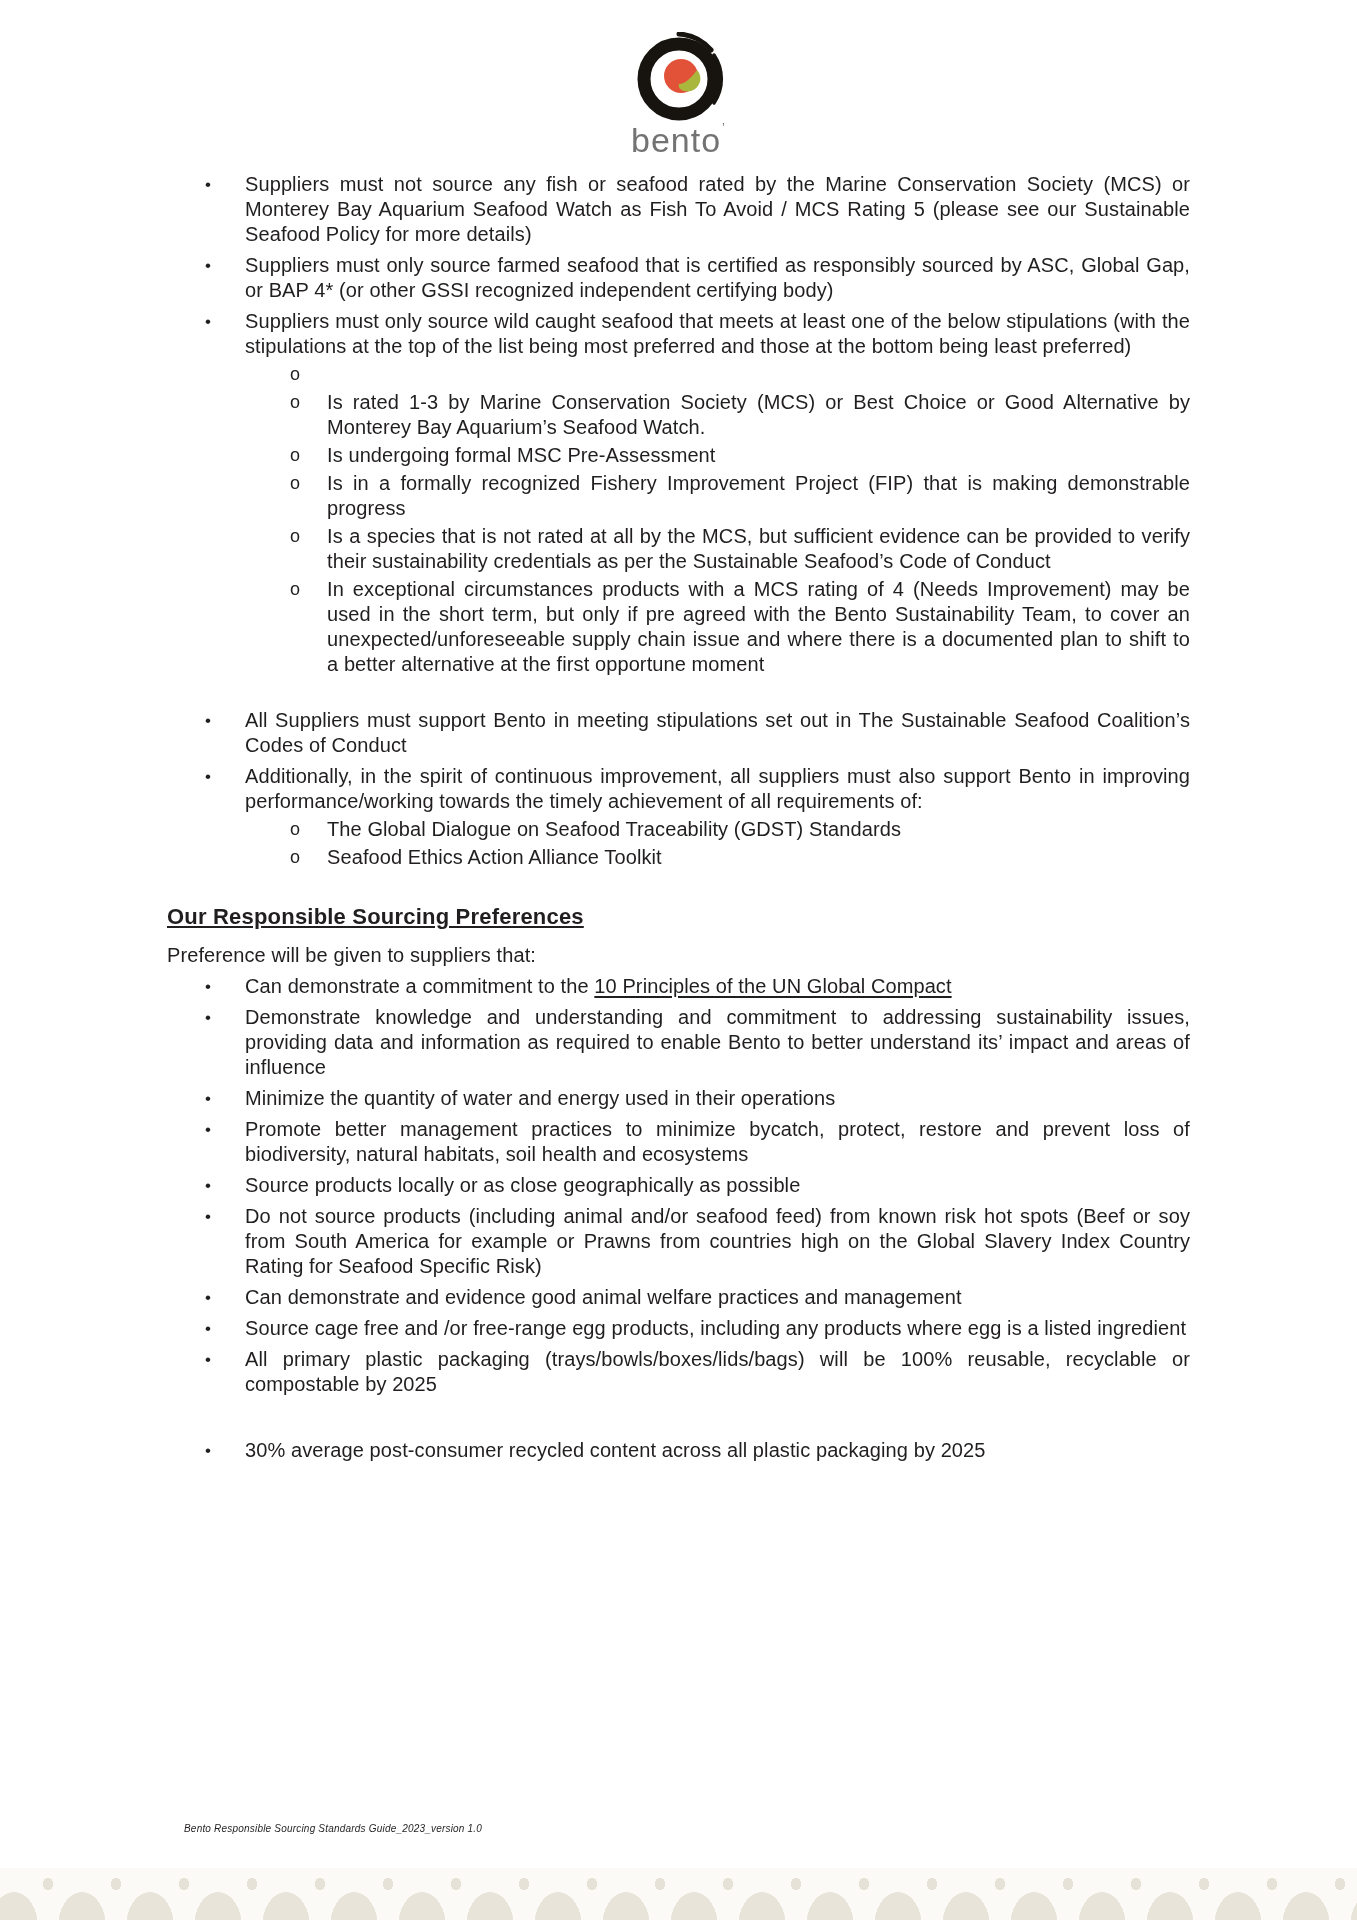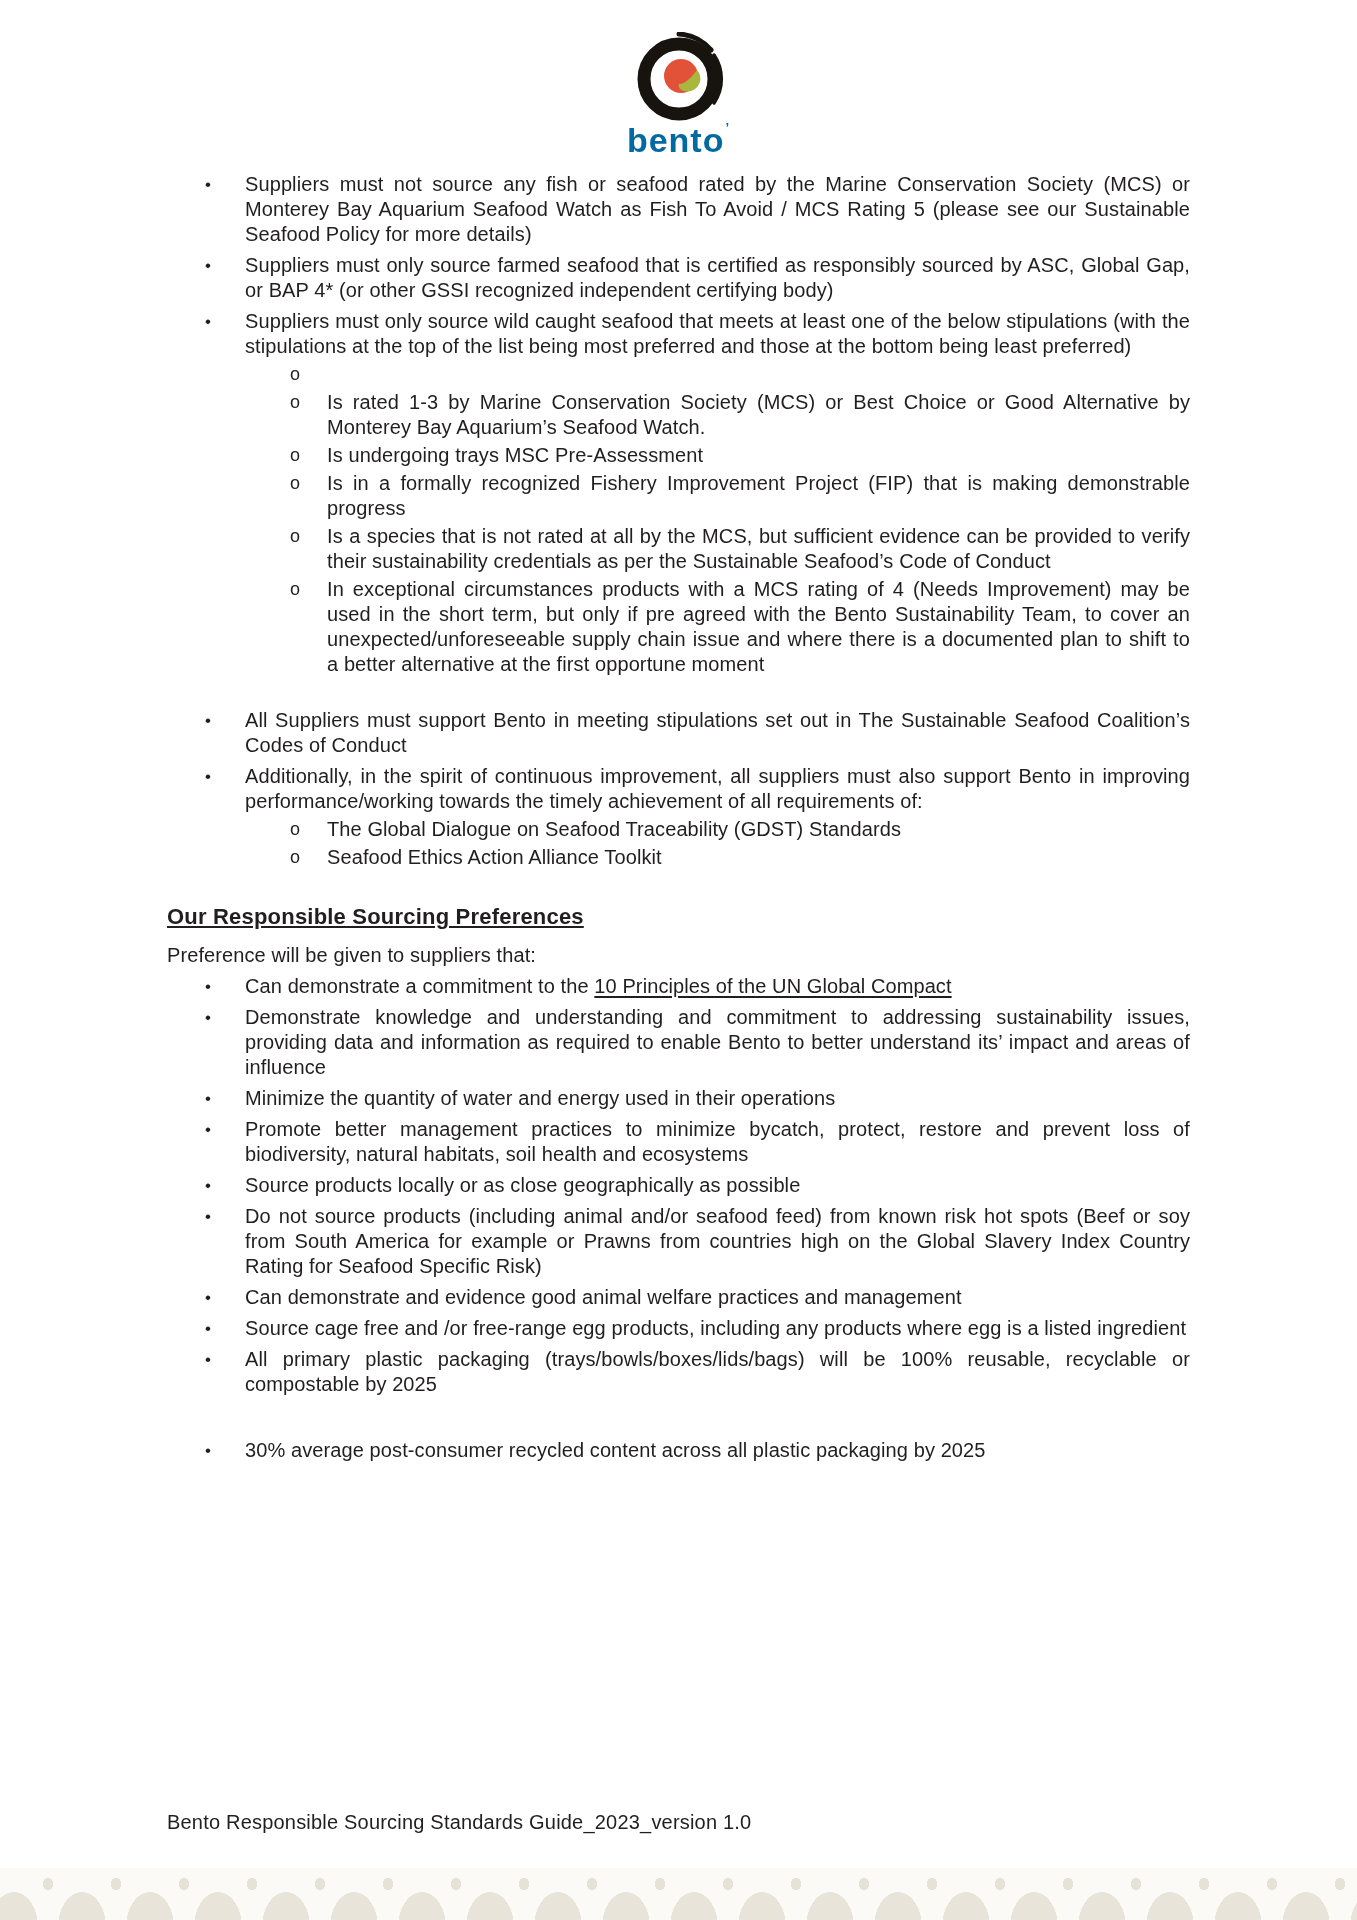--- a/index.html
+++ b/index.html
@@ -7,22 +7,22 @@
     width: 1357px; height: 1920px;
     background: #ffffff;
     position: relative;
     overflow: hidden;
     font-family: "Liberation Sans", sans-serif;
     color: #211e1f;
   }
   .logo-wrap { padding-top: 32px; text-align: center; }
   .logo-wrap svg { display: block; margin: 0 auto; }
   .wordmark {
-    font-size: 34px; letter-spacing: 1px; color: #0369a1;
-    margin-top: -8px; font-weight: 700;
+    font-size: 34px; letter-spacing: 1px; color: #737373;
+    margin-top: -8px; font-weight: 400;
   }
   .wordmark .tm { font-size: 13px; vertical-align: 20px; margin-left: 1px; }
 
   .content {
     margin: 12px 167px 0 167px;
     font-size: 20px; line-height: 25px;
     letter-spacing: 0.1px;
   }
   .blist { margin: 0; }
   .b1 { display: flex; margin-top: 6px; }
@@ -38,22 +38,22 @@
     font-weight: bold; font-size: 22px; letter-spacing: 0.2px;
     margin-top: 34px; line-height: 26px; text-decoration: underline;
   }
   .intro-line { margin-top: 13px; }
   .link-underline { text-decoration: underline; text-underline-offset: 3px; cursor: pointer; }
   .mt-list { margin-top: 6px; }
   .pack-heading { margin-top: 74px; }
   .pack-gap { margin-top: 41px; }
 
   .footer {
-    position: absolute; left: 167px; bottom: 86px;
-    font-size: 20px; letter-spacing: 0.2px; color: #211e1f;
+    position: absolute; left: 184px; bottom: 86px;
+    font-size: 10px; letter-spacing: 0.2px; color: #211e1f; font-style: italic;
   }
 
   .deco-band {
     position: absolute; left: 0; bottom: 0; width: 100%; height: 52px;
     background-color: #fbfaf6;
     background-image:
       radial-gradient(ellipse 24px 35px at 34px 59px, #e9e4da 99%, rgba(233,228,218,0) 100%),
       radial-gradient(ellipse 5.5px 6px at 34px 16px, #e7e2d7 99%, rgba(231,226,215,0) 100%);
     background-size: 68px 52px, 68px 52px;
     background-repeat: repeat-x;
@@ -98,21 +98,21 @@
     <div class="sublist">
       <div class="b2">
         <span class="m">o</span>
       </div>
       <div class="b2">
         <span class="m">o</span>
         <span class="t">Is rated 1-3 by Marine Conservation Society (MCS) or Best Choice or Good Alternative by Monterey Bay Aquarium’s Seafood Watch.</span>
       </div>
       <div class="b2">
         <span class="m">o</span>
-        <span class="t">Is undergoing trays MSC Pre-Assessment</span>
+        <span class="t">Is undergoing formal MSC Pre-Assessment</span>
       </div>
       <div class="b2">
         <span class="m">o</span>
         <span class="t">Is in a formally recognized Fishery Improvement Project (FIP) that is making demonstrable progress</span>
       </div>
       <div class="b2">
         <span class="m">o</span>
         <span class="t">Is a species that is not rated at all by the MCS, but sufficient evidence can be provided to verify their sustainability credentials as per the Sustainable Seafood’s Code of Conduct</span>
       </div>
       <div class="b2">

